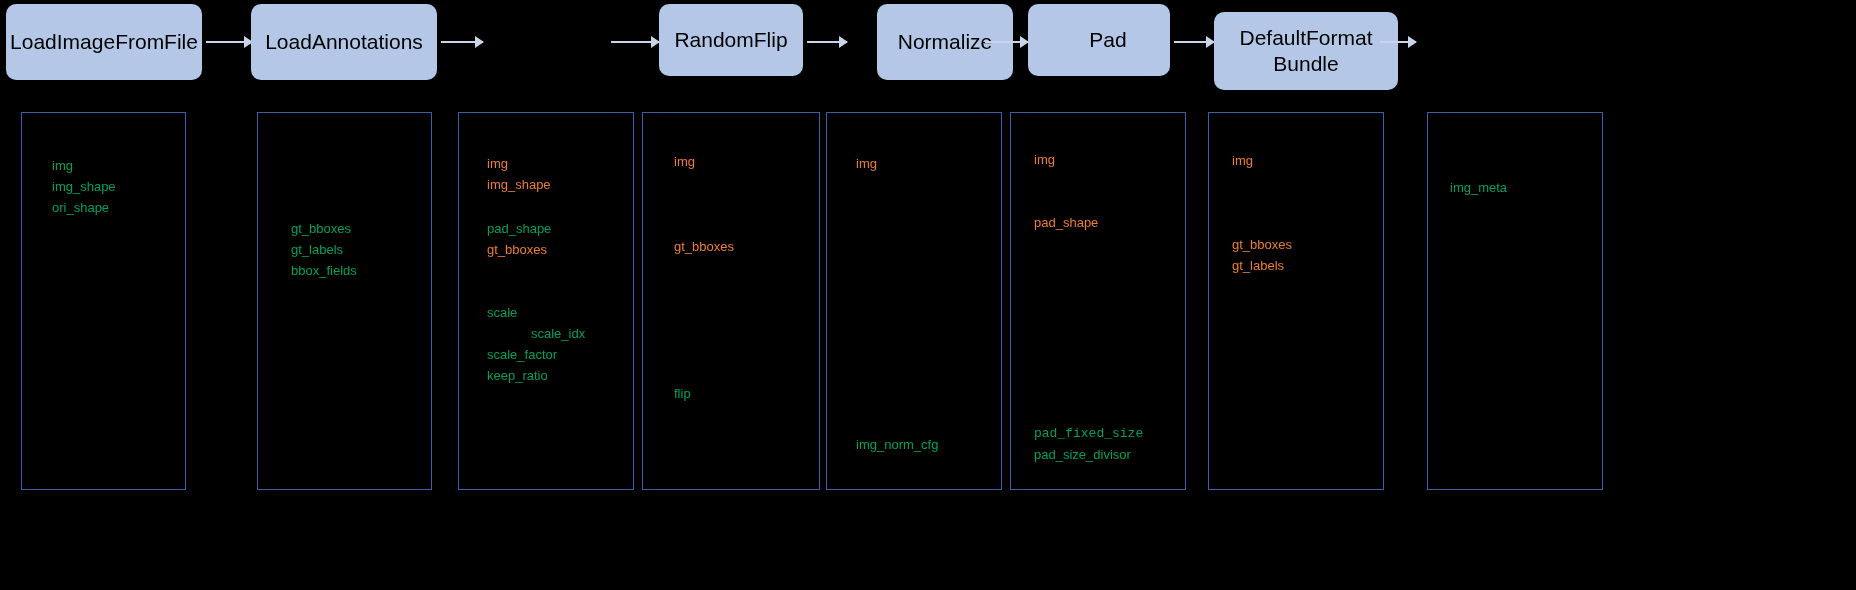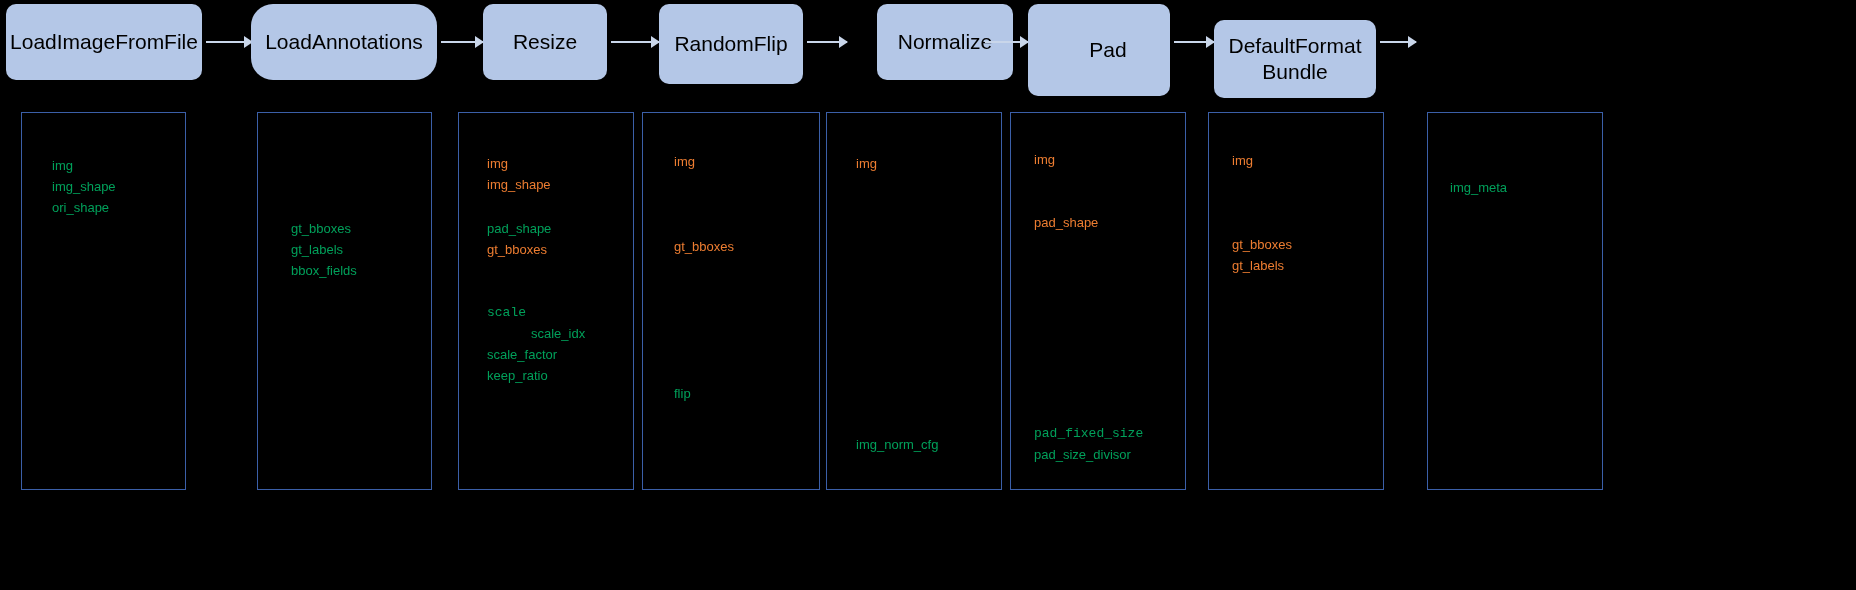--- a/index.html
+++ b/index.html
@@ -58,46 +58,43 @@
 
 <div id="diagram">
 
   <div class="node-row">
 
     <div class="node" style="left:6px;top:4px;width:196px;height:76px;">
       <span class="node-label">LoadImageFromFile</span>
     </div>
     <div class="arrow" style="left:206px;top:41px;width:46px;"></div>
 
-    <div class="node" style="left:251px;top:4px;width:186px;height:76px;border-radius:22px;">
+    <div class="node" style="left:251px;top:4px;width:186px;height:76px;">
       <span class="node-label">LoadAnnotations</span>
     </div>
     <div class="arrow" style="left:441px;top:41px;width:42px;"></div>
 
-    <div class="node" style="left:483px;top:4px;width:124px;height:76px;">
-      <span class="node-label">Resize</span>
-    </div>
     <div class="arrow" style="left:611px;top:41px;width:48px;"></div>
 
-    <div class="node" style="left:659px;top:4px;width:144px;height:80px;">
+    <div class="node" style="left:659px;top:4px;width:144px;height:72px;">
       <span class="node-label">RandomFlip</span>
     </div>
     <div class="arrow" style="left:807px;top:41px;width:40px;"></div>
 
     <div class="node" style="left:877px;top:4px;width:136px;height:76px;">
       <span class="node-label">Normalize</span>
     </div>
     <div class="arrow" style="left:985px;top:41px;width:43px;"></div>
 
-    <div class="node" style="left:1028px;top:4px;width:142px;height:92px;padding-left:24px;">
+    <div class="node" style="left:1028px;top:4px;width:142px;height:72px;padding-left:24px;">
       <span class="node-label">Pad</span>
     </div>
     <div class="arrow" style="left:1174px;top:41px;width:40px;"></div>
 
-    <div class="node" style="left:1214px;top:20px;width:162px;height:78px;">
+    <div class="node" style="left:1214px;top:12px;width:184px;height:78px;">
       <span class="node-label">DefaultFormat
 Bundle</span>
     </div>
     <div class="arrow" style="left:1380px;top:41px;width:36px;"></div>
 
   </div>
 
   <div class="col" style="left:21px;top:112px;width:165px;height:378px;">
     <div class="col-inner">
       <div class="field added" style="left:30px;top:42px;">img</div>
@@ -113,21 +110,21 @@
       <div class="field added" style="left:33px;top:147px;">bbox_fields</div>
     </div>
   </div>
 
   <div class="col" style="left:458px;top:112px;width:176px;height:378px;">
     <div class="col-inner">
       <div class="field updated" style="left:28px;top:40px;">img</div>
       <div class="field updated" style="left:28px;top:61px;">img_shape</div>
       <div class="field added" style="left:28px;top:105px;">pad_shape</div>
       <div class="field updated" style="left:28px;top:126px;">gt_bboxes</div>
-      <div class="field added" style="left:28px;top:189px;font-family:Liberation Mono, monospace;">scale</div>
+      <div class="field added" style="left:28px;top:189px;">scale</div>
       <div class="field added" style="left:28px;top:210px;margin-left:44px;">scale_idx</div>
       <div class="field added" style="left:28px;top:231px;">scale_factor</div>
       <div class="field added" style="left:28px;top:252px;">keep_ratio</div>
     </div>
   </div>
 
   <div class="col" style="left:642px;top:112px;width:178px;height:378px;">
     <div class="col-inner">
       <div class="field updated" style="left:31px;top:38px;">img</div>
       <div class="field updated" style="left:31px;top:123px;">gt_bboxes</div>

